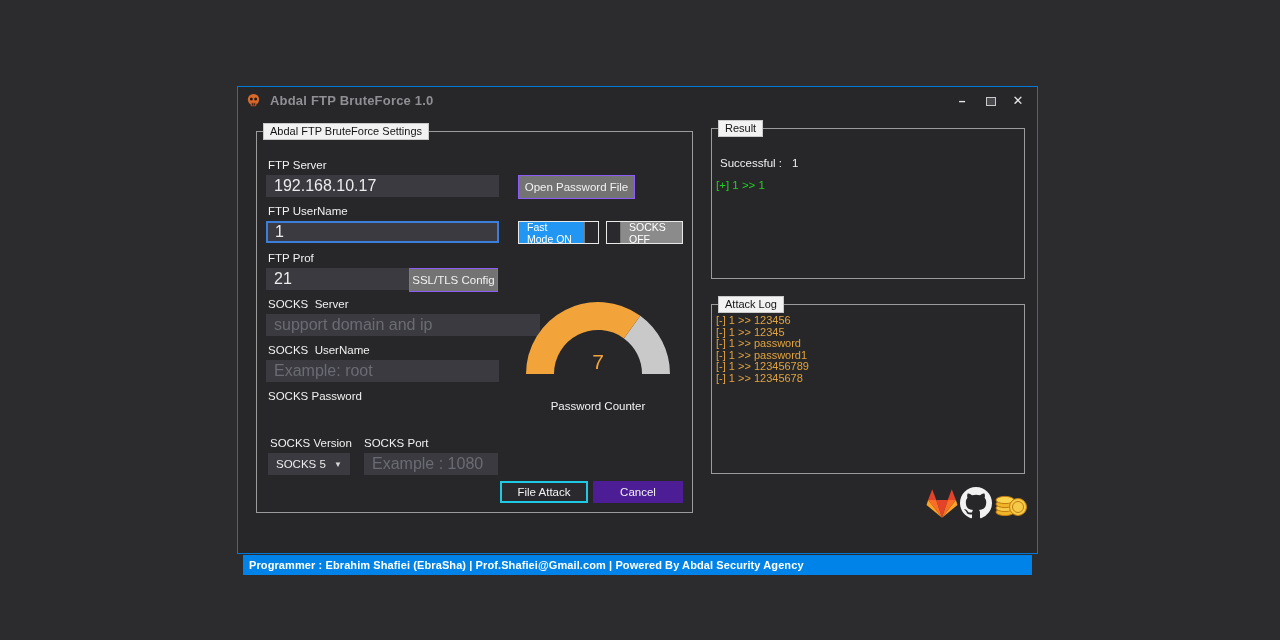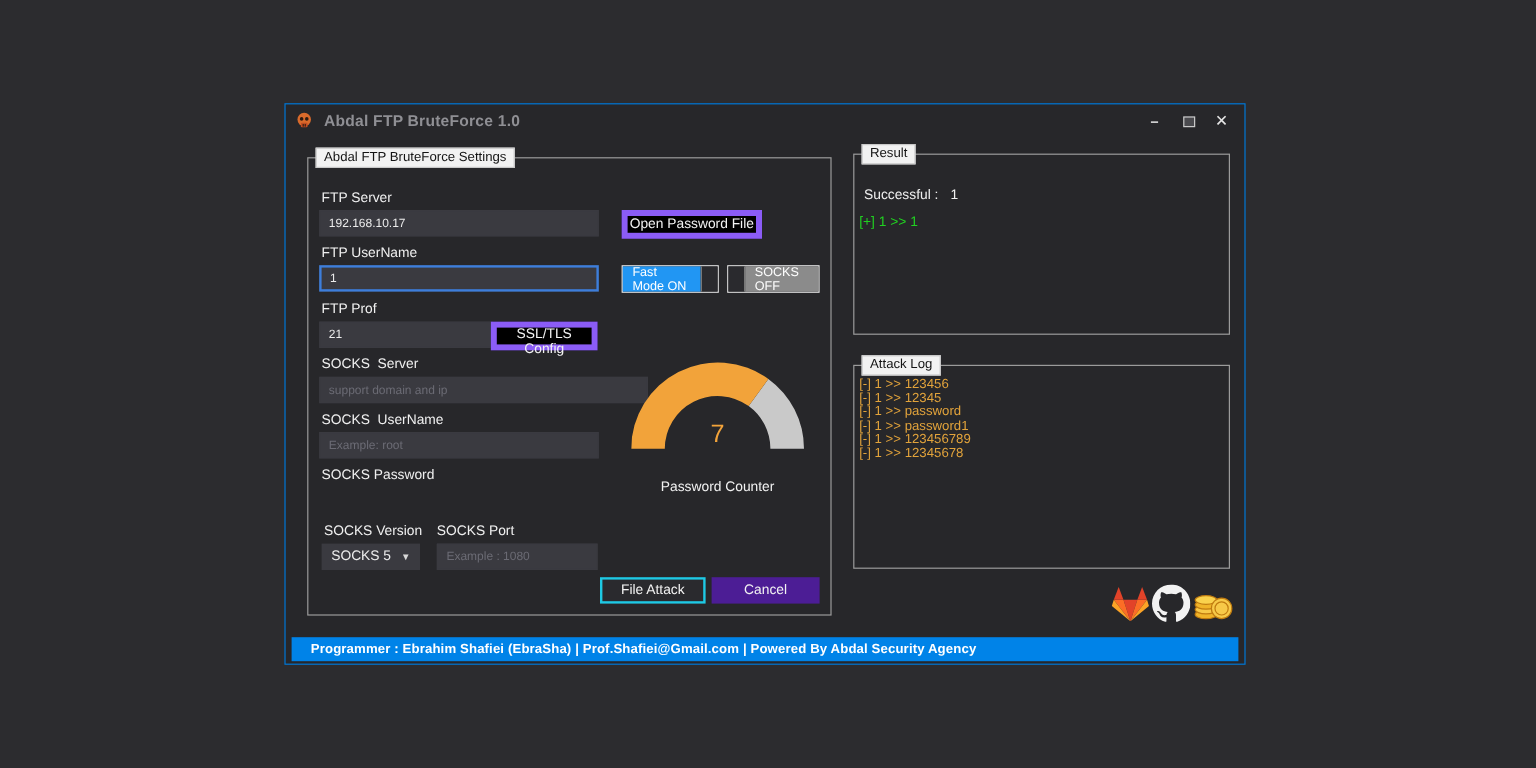--- a/index.html
+++ b/index.html
@@ -27,25 +27,25 @@
   .group-chip { position:absolute; top:-9px; left:6px; background:#f2f2f2; color:#141414;
                 font-size:11px; padding:1px 6px 2px 6px; border:1px solid #c9c9c9; white-space:nowrap; }
 
   .gb-settings { left:18px; top:44px; width:437px; height:382px; }
   .gb-result   { left:473px; top:41px; width:314px; height:151px; }
   .gb-log      { left:473px; top:217px; width:314px; height:170px; }
 
   
   .f-label { position:absolute; color:#f0f0f0; font-size:11.5px; white-space:pre; }
   .f-input { position:absolute; background:#3a3a40; border:1px solid #3a3a40; color:#ececec;
-             font-size:10px; padding:0 7px; height:22px; font-family:"Liberation Sans",sans-serif; }
+             font-size:16px; padding:0 7px; height:22px; font-family:"Liberation Sans",sans-serif; }
   .f-input::placeholder { color:#6b6b74; opacity:1; }
   .f-input.focused { border:2px solid #3d7edb; }
 
-  .btn { position:absolute; background:#000000; border:5px solid #8b5cf6; color:#f2f2f2;
+  .btn { position:absolute; background:#737373; border:1px solid #8b5cf6; color:#f2f2f2;
          font-size:11.5px; text-align:center; cursor:default;
          font-family:"Liberation Sans",sans-serif; }
 
   .toggle { position:absolute; height:23px; border:1px solid #e9e9e9; display:flex;
             align-items:stretch; font-size:10.5px; color:#fff; cursor:default; }
   .toggle .body { display:flex; align-items:center; justify-content:center; padding:0 8px; flex:1; }
   .toggle .knob { width:14px; background:#2a2a2e; border-left:1px solid #777; }
   .toggle .knob.left { border-left:none; border-right:1px solid #777; }
   .toggle-on  .body { background:var(--toggle-blue,#2196f3); }
   .toggle-off .body { background:#8b8b8b; }
@@ -71,23 +71,23 @@
   .result-value { position:absolute; left:80px; top:28px; color:#f0f0f0; font-size:11.5px; }
   .result-entries { position:absolute; left:4px; top:50px; color:var(--result-green,#21d021);
                     font-size:11.5px; }
   .log-entries { position:absolute; left:4px; top:10px; color:var(--log-orange,#e2a33b);
                  font-size:11px; line-height:11.5px; }
   .log-line { white-space:pre; }
 
   
   .footer-icons { position:absolute; left:688px; top:398px; width:104px; height:36px;
                   display:flex; gap:2px; align-items:center; }
-  .statusbar { position:absolute; left:5px; top:444px; width:789px; height:20px;
+  .statusbar { position:absolute; left:5px; top:468px; width:789px; height:20px;
                background:var(--accent-blue,#0083e8); color:#fff; font-size:11px;
-               font-weight:bold; display:flex; align-items:center; padding-left:16px;
+               font-weight:bold; display:flex; align-items:center; padding-left:6px;
                letter-spacing:.1px; }
 </style>
 </head>
 <body>
 
 <div class="window">
 
   <div class="titlebar">
     <svg class="app-icon" viewBox="0 0 16 16">
       <circle cx="8" cy="7" r="6" fill="#d96a2b"></circle>

